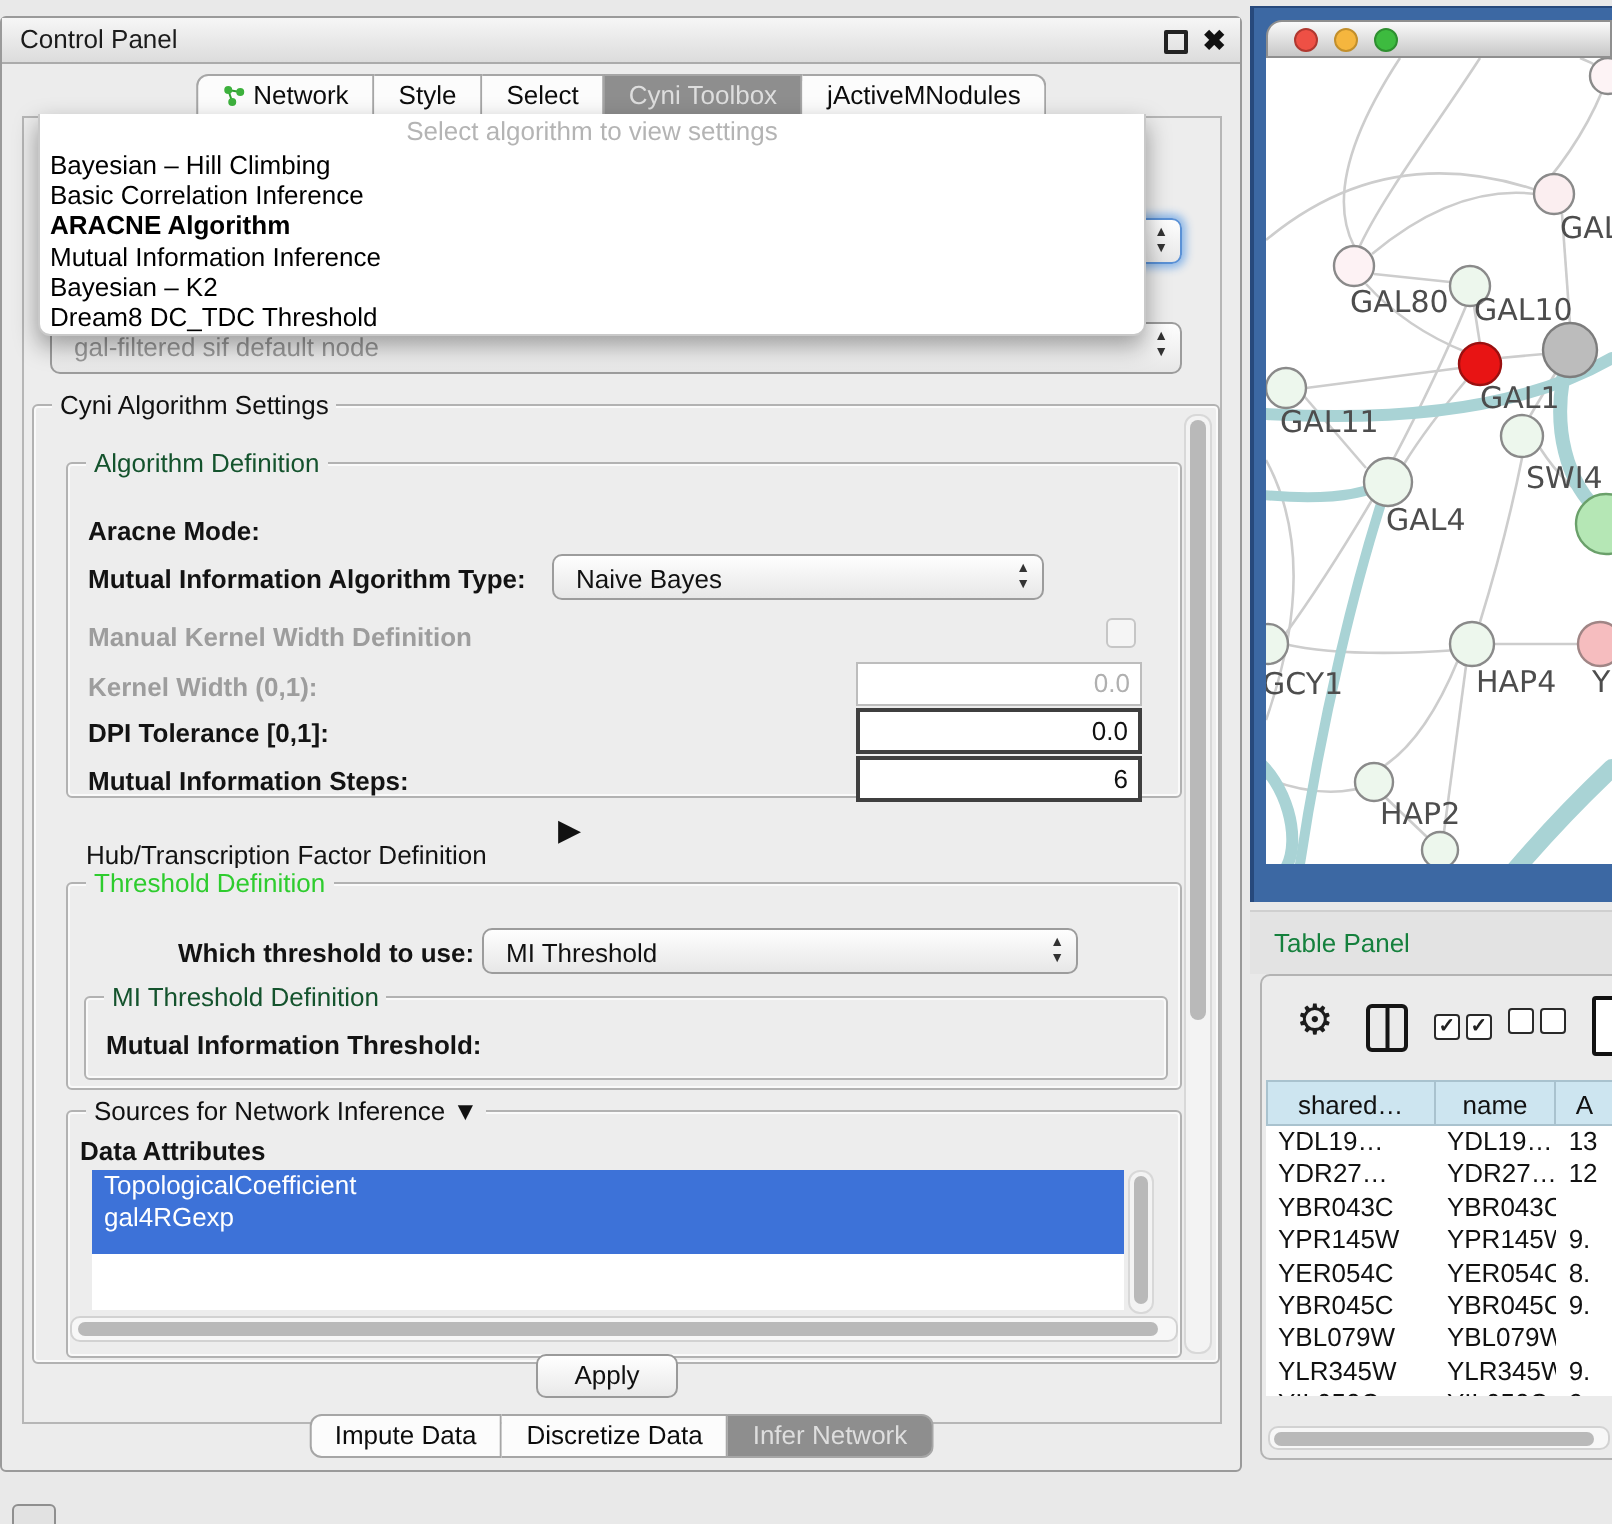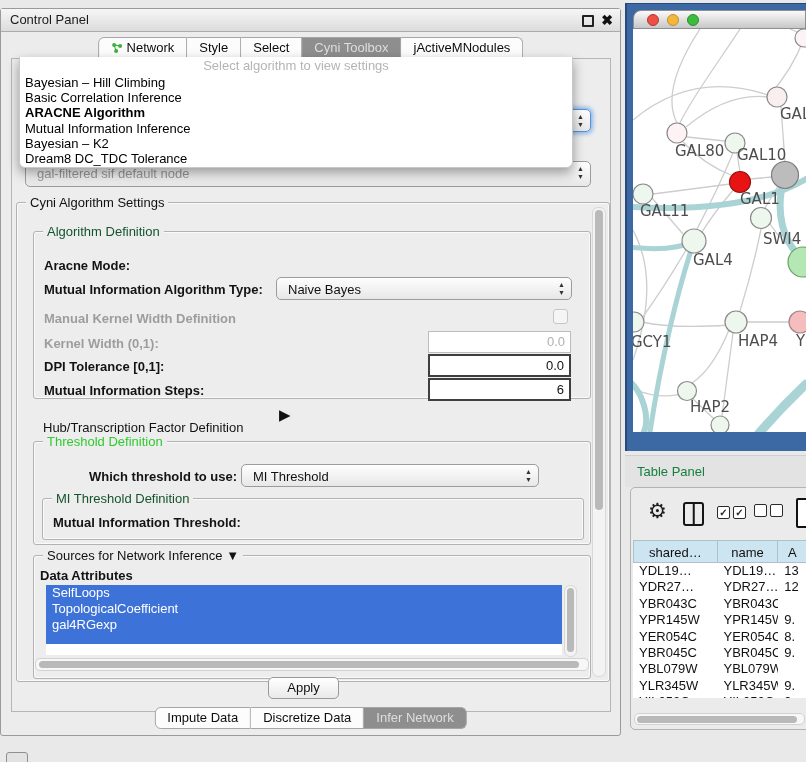--- a/index.html
+++ b/index.html
@@ -137,21 +137,21 @@
         <div class="vsb" style="right:3px;top:4px;width:12px;height:468px;">
           <div class="thumb" style="left:1.5px;top:2px;width:8px;height:300px;"></div>
         </div>
 
         <div class="group" style="left:16px;top:28px;width:556px;height:166px;">
           <span class="gt blue">Algorithm Definition</span>
 
           <span class="lbl" style="left:10px;top:26px;">Aracne Mode:</span>
 
           <span class="lbl" style="left:10px;top:50px;">Mutual Information Algorithm Type:</span>
-          <div class="combo" style="left:242px;top:45px;width:296px;">
+          <div class="combo" style="left:242px;top:45px;width:246px;">
             <span>Naive Bayes</span>
             <span class="arrows">▲<br>▼</span>
           </div>
 
           <span class="lbl dis" style="left:10px;top:79px;">Manual Kernel Width Definition</span>
           <span class="chk" style="left:519px;top:77px;"></span>
 
           <span class="lbl dis" style="left:10px;top:104px;">Kernel Width (0,1):</span>
           <div class="tf dis" style="left:394px;top:99px;width:143px;height:22px;">
             <span>0.0</span>
@@ -184,21 +184,20 @@
             <span class="gt blue">MI Threshold Definition</span>
             <span class="lbl" style="left:10px;top:16px;">Mutual Information Threshold:</span>
           </div>
         </div>
 
         <div class="group" style="left:16px;top:352px;width:556px;height:122px;">
           <span class="gt"><span>Sources for Network Inference</span> <span>▼</span></span>
           <span class="lbl" style="left:6px;top:12px;">Data Attributes</span>
 
           <div class="attr-list" style="left:12px;top:29px;width:516px;height:70px;" id="attr-list">
-              <div class="attr-row">SelfLoops</div>
               <div class="attr-row">TopologicalCoefficient</div>
               <div class="attr-row">gal4RGexp</div>
               <div class="attr-row" style="height: 10px;"></div>
             </div>
           <div class="vsb" style="left:530px;top:29px;width:11px;height:70px;">
             <div class="thumb" style="left:1.5px;top:2px;width:7px;height:64px;"></div>
           </div>
           <div class="hsb" style="left:1px;top:102px;width:552px;height:11px;">
             <div class="thumb" style="left:3px;top:1.5px;height:7px;width:540px;"></div>
           </div>
@@ -207,21 +206,21 @@
     </div>
 
     <div class="popup">
       <div class="ph">Select algorithm to view settings</div>
       <div id="algo-items">
           <div class="algo-item">Bayesian – Hill Climbing</div>
           <div class="algo-item">Basic Correlation Inference</div>
           <div class="algo-item bold">ARACNE Algorithm</div>
           <div class="algo-item">Mutual Information Inference</div>
           <div class="algo-item">Bayesian – K2</div>
-          <div class="algo-item">Dream8 DC_TDC Tolerance</div>
+          <div class="algo-item">Dream8 DC_TDC Threshold</div>
         </div>
     </div>
 
     <div class="btn" style="left:267px;top:668px;width:69px;height:20px;line-height:20px;">
       <span>Apply</span>
     </div>
 
     <div class="btabs" id="btabs">
         <div class="tab">Impute Data</div>
         <div class="tab">Discretize Data</div>

